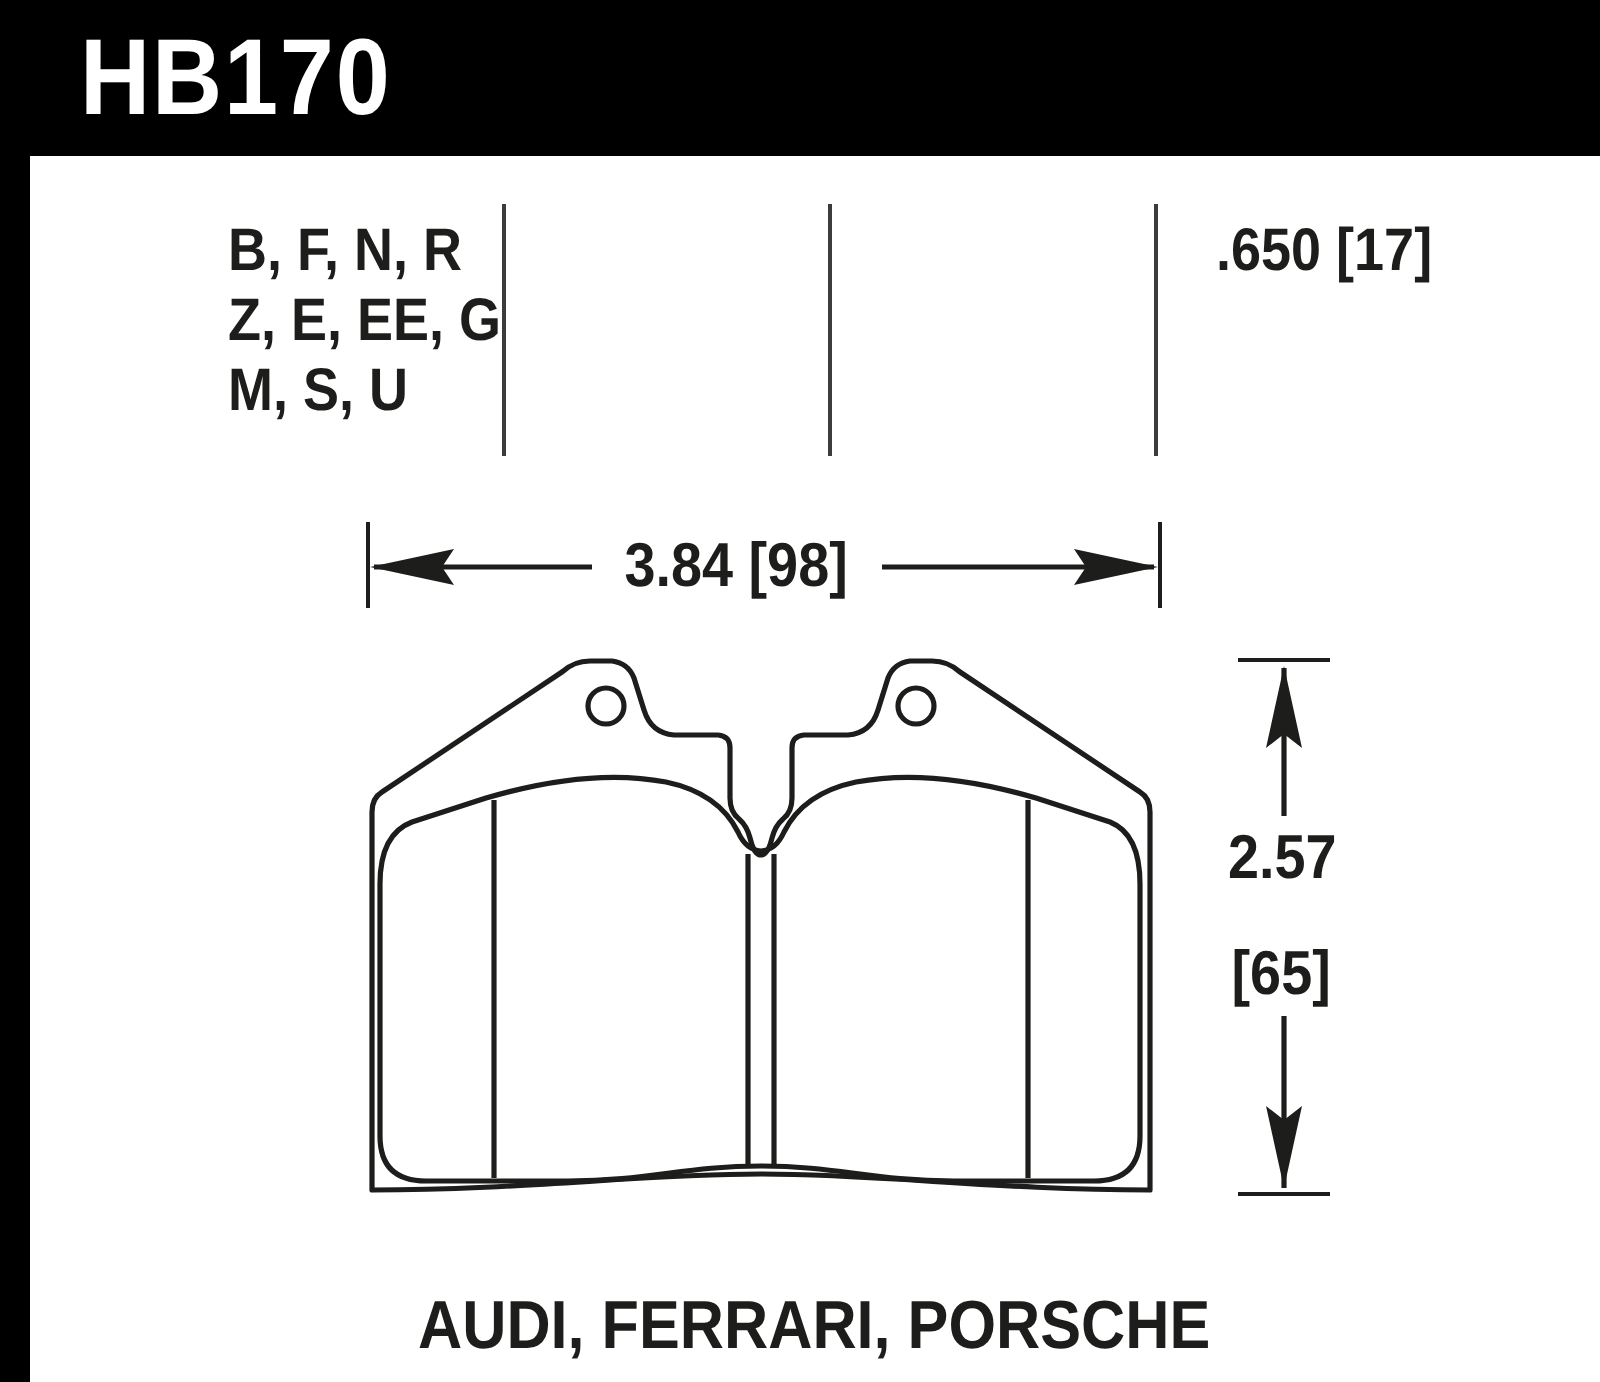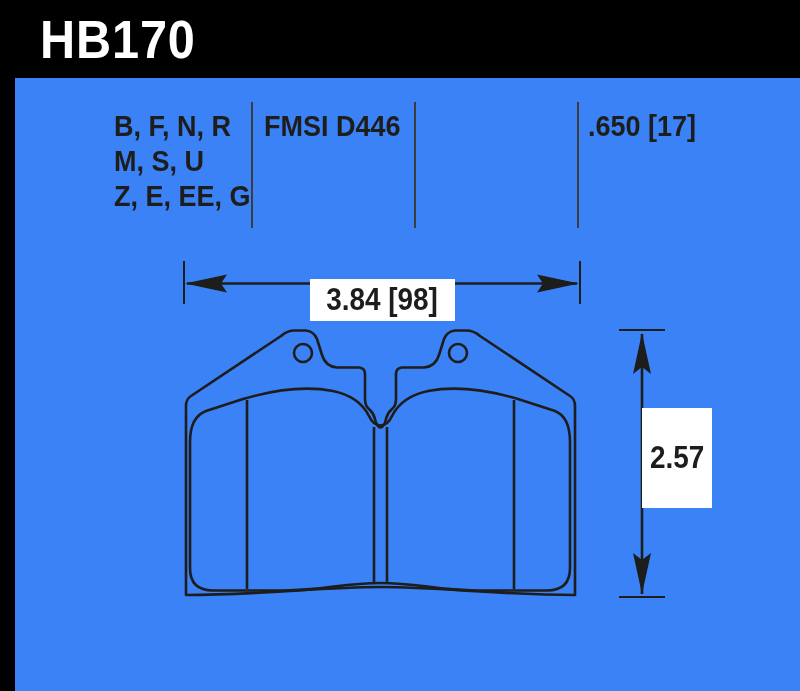--- a/index.html
+++ b/index.html
@@ -1,20 +1,20 @@
 <!DOCTYPE html>
 <html><head>
 <meta charset="utf-8">
 <style>
   * { margin: 0; padding: 0; box-sizing: border-box; }
   html, body { background: #888; }
   #page {
     position: relative;
     width: 800px; height: 691px;
-    background: #3b82f6;
+    background: #ffffff;
     overflow: hidden;
     font-family: "Liberation Sans", sans-serif;
   }
   
   #top-bar {
     position: absolute; left: 0; top: 0;
     width: 800px; height: 78px;
     background: #000000;
   }
   #left-stripe {
@@ -29,21 +29,21 @@
     letter-spacing: 1px;
   }
   .squeeze { display: inline-block; transform: scaleX(0.9); transform-origin: left center; white-space: nowrap; }
   .squeeze-c { display: inline-block; transform: scaleX(0.9); transform-origin: center center; white-space: nowrap; }
 
   
   .spec-col { position: absolute; top: 108px; color: #1d1d1b; font-weight: bold; font-size: 30px; }
   .spec-col .cell { height: 35px; line-height: 35px; }
   #col-compounds { left: 114px; text-decoration: underline; }
   #col-fmsi { left: 264px; }
-  #col-thickness { left: 588px; }
+  #col-thickness { left: 608px; }
   .vrule {
     position: absolute; top: 102px; height: 126px; width: 2px;
     background: #3c3c3c;
   }
   #vrule-1 { left: 251px; }
   #vrule-2 { left: 414px; }
   #vrule-3 { left: 577px; }
 
   
   #drawing {
@@ -59,25 +59,25 @@
   #drawing .arrowhead { fill: #1d1d1b; stroke: none; }
 
   
   .dim-label {
     position: absolute;
     background: #ffffff;
     color: #1d1d1b; font-weight: bold; font-size: 31px;
     text-align: center; white-space: nowrap;
   }
   #width-dim-label {
-    left: 310px; top: 262px; width: 145px; height: 42px;
-    line-height: 42px; padding: 0 6px; margin-top: 17px;
+    left: 296px; top: 262px; width: 145px; height: 42px;
+    line-height: 42px; padding: 0 6px;
   }
   #height-dim-label {
-    left: 642px; top: 408px; width: 70px; height: 100px;
+    left: 606px; top: 408px; width: 70px; height: 100px;
     display: flex; flex-direction: column; justify-content: center;
     gap: 22px;
   }
   #applications {
     position: absolute; left: 15px; top: 644px; width: 785px;
     text-align: center;
     color: #1d1d1b; font-weight: bold; font-size: 34px;
     white-space: nowrap;
   }
 </style>
@@ -88,25 +88,24 @@
 
   <div id="left-stripe"></div>
   <div id="top-bar">
     <div id="part-number">
       <span class="squeeze">HB170</span>
     </div>
   </div>
 
   <div class="spec-col" id="col-compounds">
     <div class="cell"><span class="squeeze">B, F, N, R</span></div>
+    <div class="cell"><span class="squeeze">Z, E, EE, G</span></div>
     <div class="cell"><span class="squeeze">M, S, U</span></div>
-    <div class="cell"><span class="squeeze">Z, E, EE, G</span></div>
   </div>
   <div class="spec-col" id="col-fmsi">
-    <div class="cell"><span class="squeeze">FMSI D446</span></div>
   </div>
   <div class="spec-col" id="col-thickness">
     <div class="cell"><span class="squeeze">.650 [17]</span></div>
     <div class="cell"><span class="squeeze"></span></div>
   </div>
   <div class="vrule" id="vrule-1"></div>
   <div class="vrule" id="vrule-2"></div>
   <div class="vrule" id="vrule-3"></div>
 
   <svg id="drawing" viewBox="0 0 800 691" aria-hidden="true">
@@ -189,16 +188,20 @@
       <line x1="247" y1="400" x2="247" y2="589" stroke-width="2.2"></line>
       <line x1="514" y1="400" x2="514" y2="589" stroke-width="2.2"></line>
     </g>
   </svg>
 
   <div class="dim-label" id="width-dim-label">
     <span class="squeeze-c">3.84 [98]</span>
   </div>
   <div class="dim-label" id="height-dim-label">
     <div><span class="squeeze-c">2.57</span></div>
-  </div>
-
+    <div><span class="squeeze-c">[65]</span></div>
+  </div>
+
+  <div id="applications">
+    <span class="squeeze-c">AUDI, FERRARI, PORSCHE</span>
+  </div>
 
 </div>
 
 </body></html>

